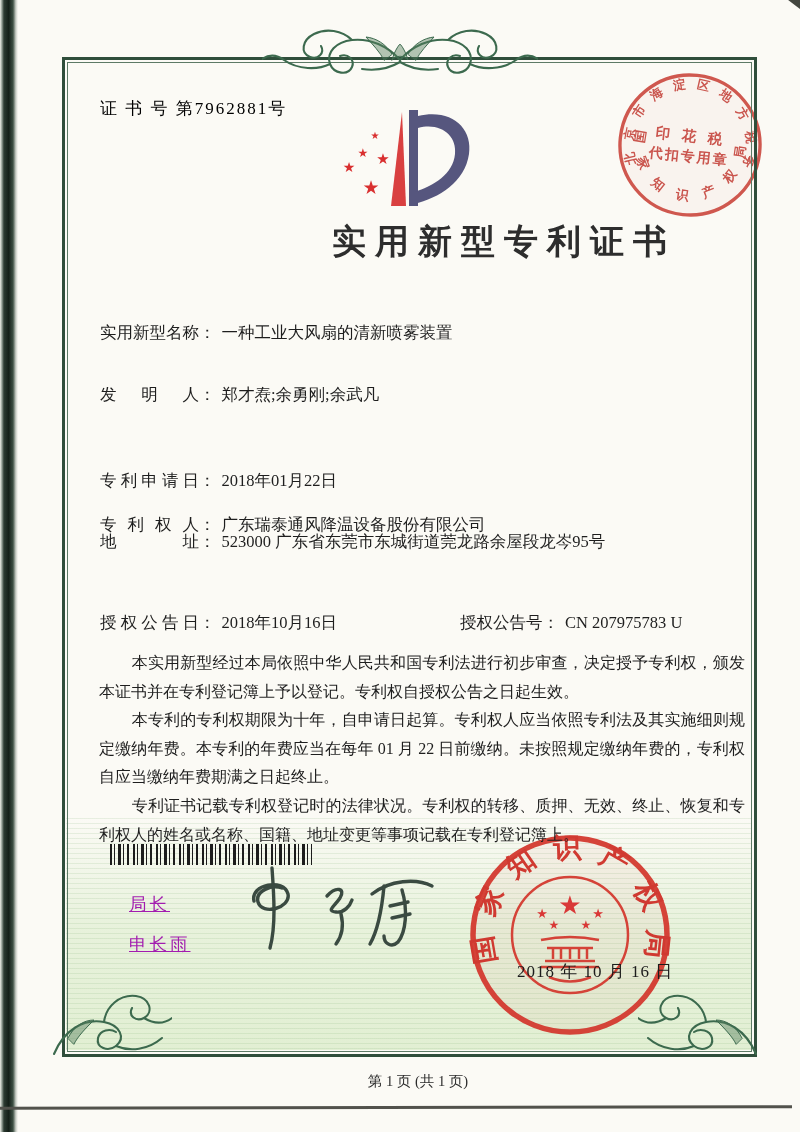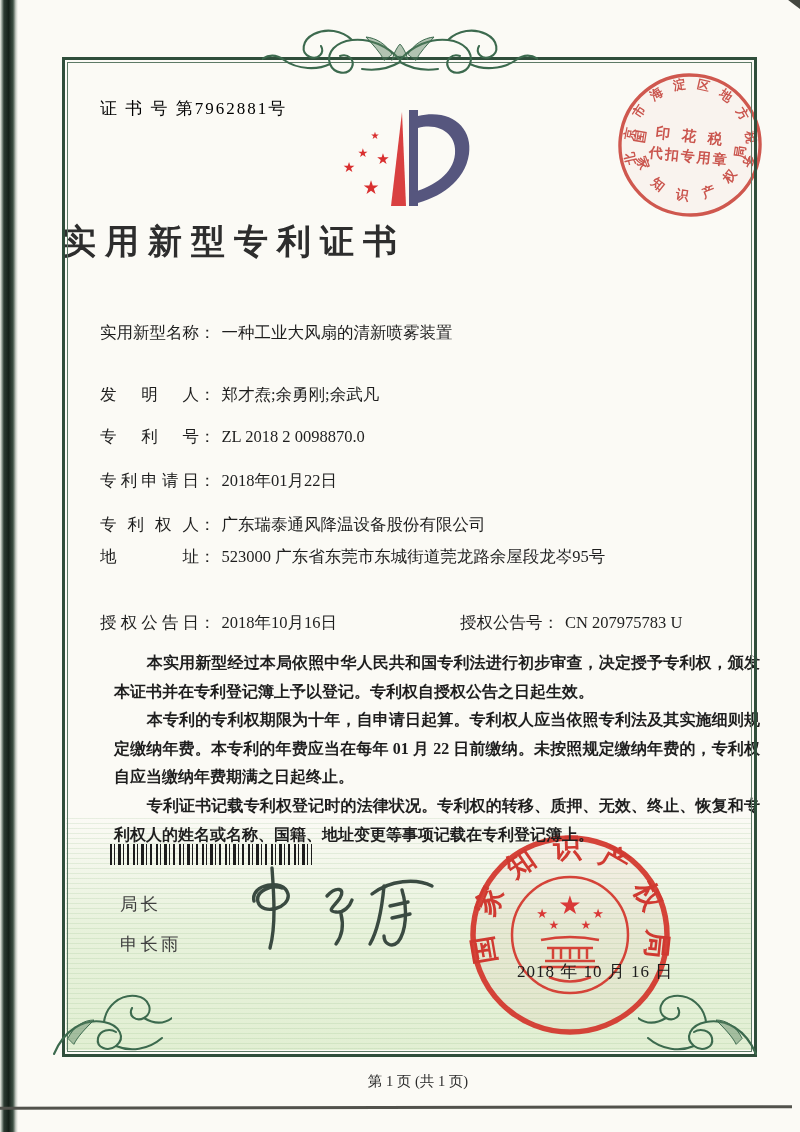--- a/index.html
+++ b/index.html
@@ -17,32 +17,32 @@
   .green-bg{position:absolute;left:66px;top:818px;width:685px;height:232px;z-index:1;
     background:
       repeating-linear-gradient(180deg, rgba(110,165,100,.14) 0 1px, rgba(0,0,0,0) 1px 5px),
       linear-gradient(180deg, rgba(233,243,223,0) 0, rgba(228,240,215,.85) 110px, #e2efd3 100%);}
   .orn{position:absolute;z-index:6;}
   .orn path{stroke:#3c6a4e;stroke-width:2.1;fill:none;stroke-linecap:round;}
   .orn path.leaf{fill:#57805f;fill-opacity:.45;stroke-width:1;}
   
   .cert-no{position:absolute;left:100px;top:97px;z-index:4;font-size:17px;letter-spacing:2px;color:#000000;}
   .logo{position:absolute;left:330px;top:106px;z-index:4;}
-  .title{position:absolute;left:62px;top:219px;width:614px;z-index:4;text-align:left;
+  .title{position:absolute;left:62px;top:219px;width:614px;z-index:4;text-align:right;
     font-size:34px;font-weight:700;letter-spacing:9px;color:#2d2d2d;}
   .field-row{position:absolute;left:100px;z-index:4;font-size:16.5px;color:#1e1e1e;white-space:nowrap;}
   .flabel{display:inline-block;width:99px;text-align:justify;text-align-last:justify;}
   .fcolon{margin-right:6px;}
-  .body-text{position:absolute;left:114px;top:649px;width:646px;z-index:4;font-size:16px;
-    line-height:28.6px;color:#1e1e1e;text-align:justify;font-weight:bold;}
+  .body-text{position:absolute;left:99px;top:649px;width:646px;z-index:4;font-size:16px;
+    line-height:28.6px;color:#1e1e1e;text-align:justify;}
   .body-text p{margin:0;text-indent:2.05em;}
   .barcode{position:absolute;left:110px;top:844px;width:202px;height:21px;z-index:4;
     background-image:repeating-linear-gradient(90deg,#1c1c1c 0 2px,transparent 2px 4px,#1c1c1c 4px 5px,transparent 5px 8px,#1c1c1c 8px 11px,transparent 11px 13px,#1c1c1c 13px 14px,transparent 14px 17px,#1c1c1c 17px 19px,transparent 19px 23px);}
-  .prez{position:absolute;left:120px;z-index:4;font-family:"Liberation Sans","DejaVu Sans",sans-serif;
-    font-size:17.5px;color:#404040;letter-spacing:3px;}
+  .prez{position:absolute;left:129px;z-index:4;font-family:"Liberation Sans","DejaVu Sans",sans-serif;
+    font-size:17.5px;color:#a21caf;letter-spacing:3px;text-decoration:underline;}
   .sig{position:absolute;left:232px;top:856px;z-index:4;}
   .sig path{stroke:#3a4a41;stroke-width:3.4;fill:none;stroke-linecap:round;stroke-linejoin:round;}
   .seal{position:absolute;left:465px;top:830px;z-index:3;opacity:.95;}
   .seal-date{position:absolute;left:497px;top:960px;z-index:5;font-size:17px;color:#1c1c1c;letter-spacing:1px;margin-left:20px;}
   .tax-stamp{position:absolute;left:603px;top:58px;z-index:4;transform:rotate(6deg);opacity:.92;}
   .footer{position:absolute;left:62px;top:1072px;width:712px;z-index:4;text-align:center;font-size:14.5px;color:#2c2c2c;}
   .star{fill:#d92f2f;}
 </style>
 </head>
 <body>
@@ -112,30 +112,27 @@
   </svg>
 
   <div class="title">实用新型专利证书</div>
 
   <div class="field-row" style="top:384px">
     <span class="flabel">发明人</span><span class="fcolon">：</span><span>郑才焘;余勇刚;余武凡</span>
   </div>
   <div class="field-row" style="top:322px">
     <span class="flabel">实用新型名称</span><span class="fcolon">：</span><span>一种工业大风扇的清新喷雾装置</span>
   </div>
-  <div class="field-row" style="top:426px">
-    <span class="flabel">专利号</span><span class="fcolon">：</span><span>ZL 2018 2 0098870.0</span>
-  </div>
   <div class="field-row" style="top:470px">
     <span class="flabel">专利申请日</span><span class="fcolon">：</span><span>2018年01月22日</span>
   </div>
   <div class="field-row" style="top:514px">
     <span class="flabel">专利权人</span><span class="fcolon">：</span><span>广东瑞泰通风降温设备股份有限公司</span>
   </div>
-  <div class="field-row" style="top:546px">
+  <div class="field-row" style="top:531px">
     <span class="flabel">地址</span><span class="fcolon">：</span><span>523000 广东省东莞市东城街道莞龙路余屋段龙岑95号</span>
   </div>
   <div class="field-row" style="top:612px">
     <span class="flabel">授权公告日</span><span class="fcolon">：</span><span>2018年10月16日</span>
   </div>
   <div class="field-row" style="top:612px;left:460px">
     <span>授权公告号</span><span class="fcolon">：</span><span>CN 207975783 U</span>
   </div>
 
   <div class="body-text">

